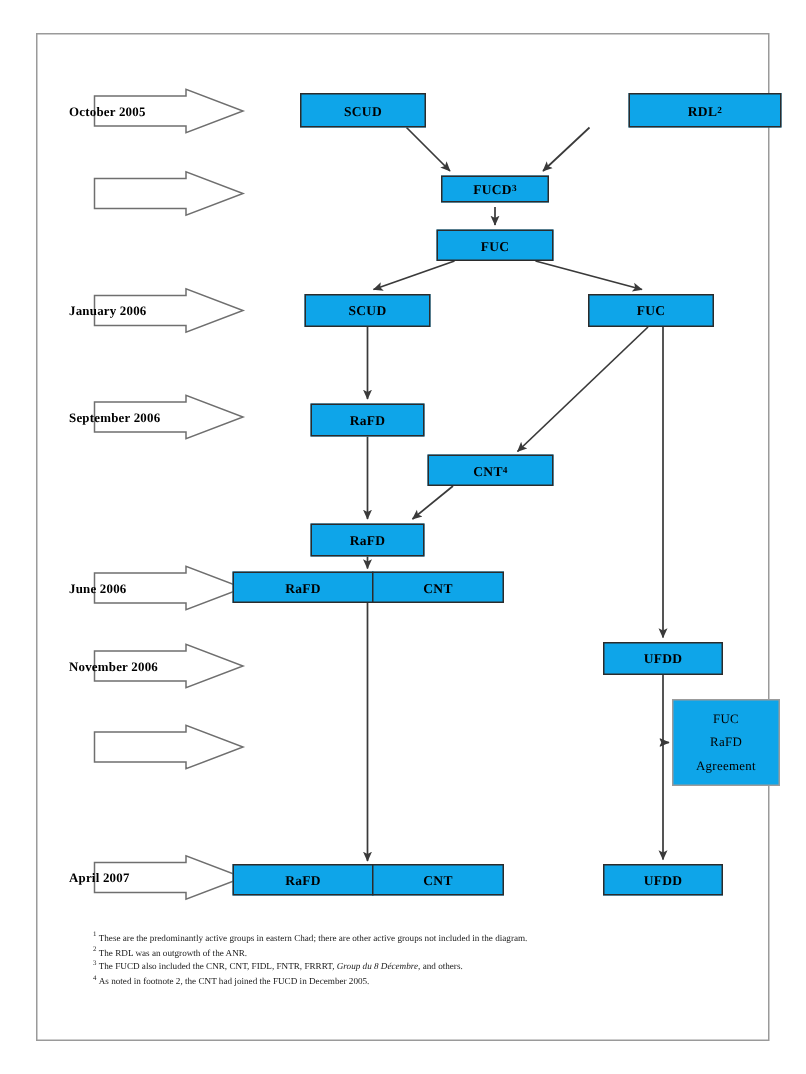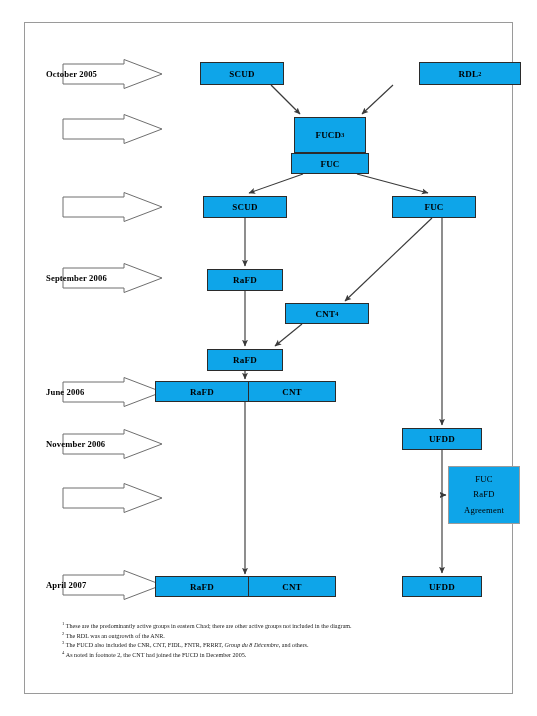--- a/index.html
+++ b/index.html
@@ -163,20 +163,21 @@
       </div>
       <div class="chev" style="left: 38px; top: 112px;">
         <svg width="102" height="34">
           <polygon points="1,7 62,7 62,2.5 100,17 62,31.5 62,27 1,27" fill="#ffffff" stroke="#6f6f6f" stroke-width="1"></polygon>
         </svg>
       </div>
       <div class="chev" style="left: 38px; top: 190px;">
         <svg width="102" height="34">
           <polygon points="1,7 62,7 62,2.5 100,17 62,31.5 62,27 1,27" fill="#ffffff" stroke="#6f6f6f" stroke-width="1"></polygon>
         </svg>
+        <span class="chev-label">January 2006</span>
       </div>
       <div class="chev" style="left: 38px; top: 261px;">
         <svg width="102" height="34">
           <polygon points="1,7 62,7 62,2.5 100,17 62,31.5 62,27 1,27" fill="#ffffff" stroke="#6f6f6f" stroke-width="1"></polygon>
         </svg>
         <span class="chev-label">September 2006</span>
       </div>
       <div class="chev" style="left: 38px; top: 375px;">
         <svg width="102" height="34">
           <polygon points="1,7 62,7 62,2.5 100,17 62,31.5 62,27 1,27" fill="#ffffff" stroke="#6f6f6f" stroke-width="1"></polygon>
@@ -203,21 +204,21 @@
     </div>
 
   <div id="nodes">
       <div class="node" style="left: 200px; top: 62px; width: 84px; height: 23px;">
         <span>SCUD</span>
       </div>
       <div class="node" style="left: 407px; top: 62px; width: 102px; height: 23px; margin-left: 12px;">
         <span>RDL</span>
         <sup>2</sup>
       </div>
-      <div class="node" style="left: 294px; top: 117px; width: 72px; height: 36px;">
+      <div class="node" style="left: 294px; top: 117px; width: 72px; height: 18px;">
         <span>FUCD</span>
         <sup>3</sup>
       </div>
       <div class="node" style="left: 291px; top: 153px; width: 78px; height: 21px;">
         <span>FUC</span>
       </div>
       <div class="node" style="left: 203px; top: 196px; width: 84px; height: 22px;">
         <span>SCUD</span>
       </div>
       <div class="node" style="left: 392px; top: 196px; width: 84px; height: 22px;">

